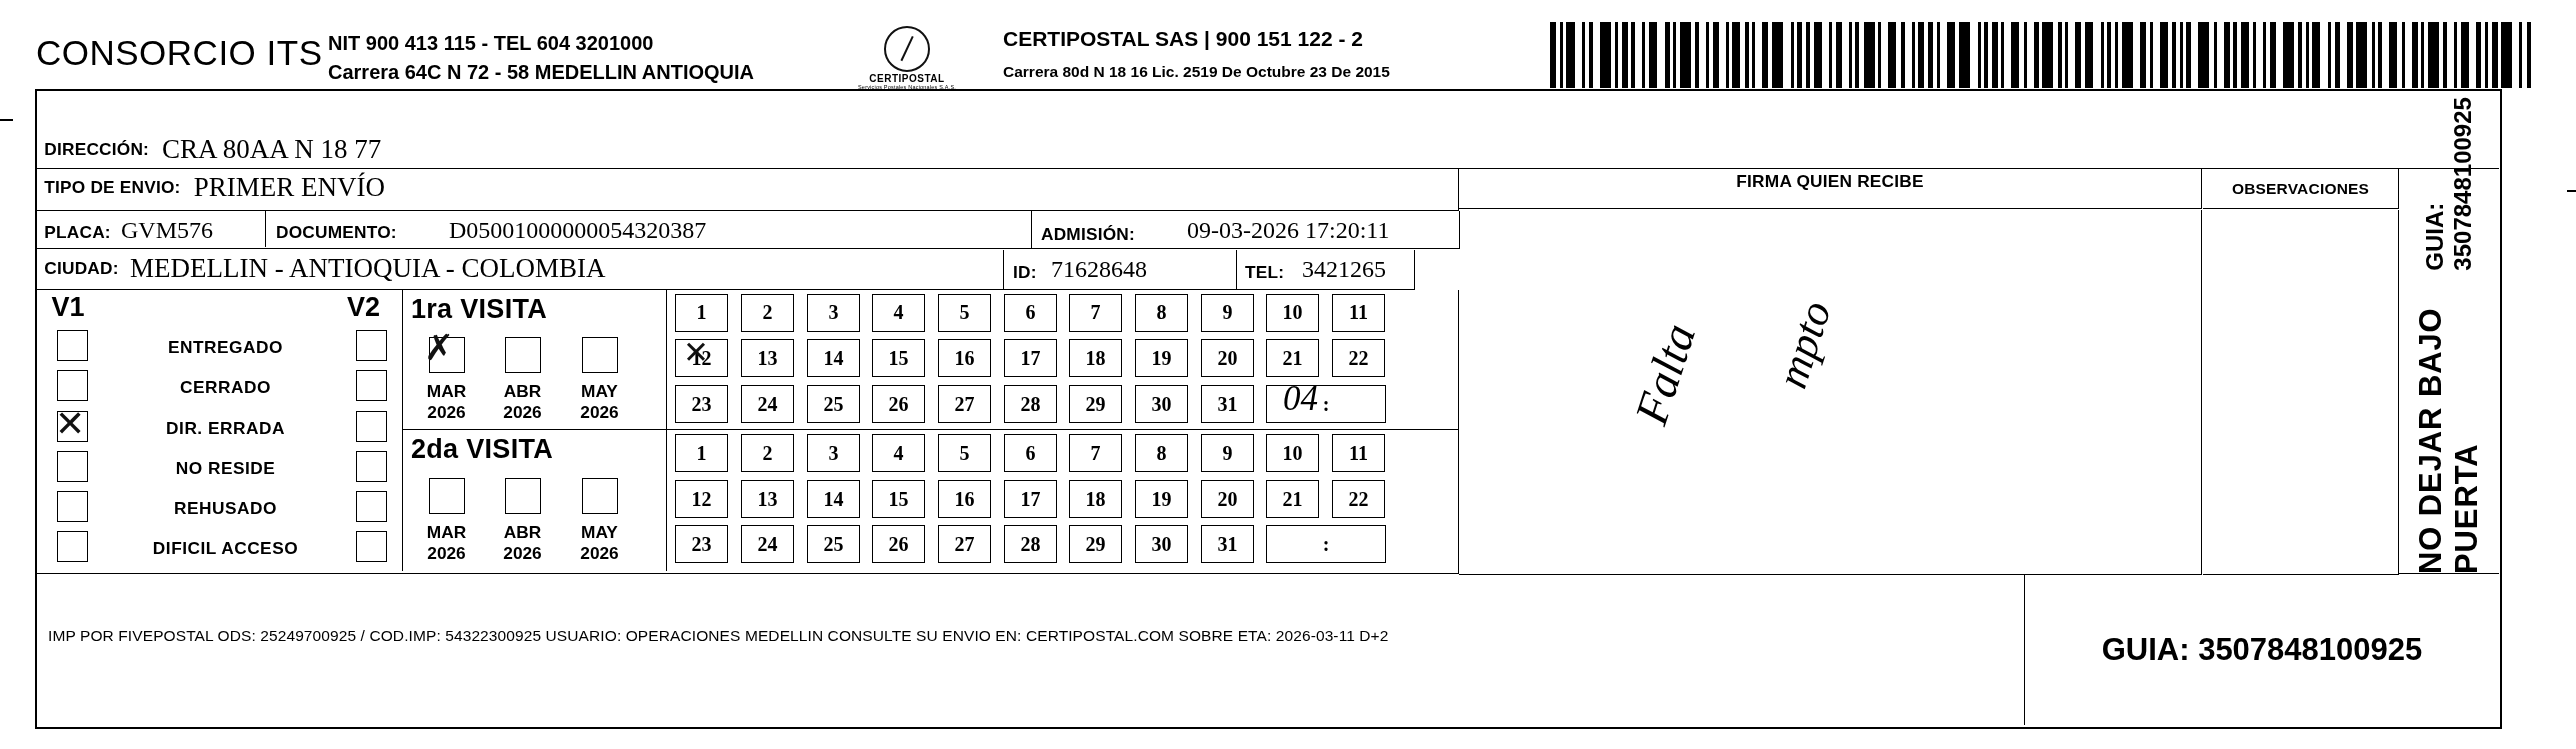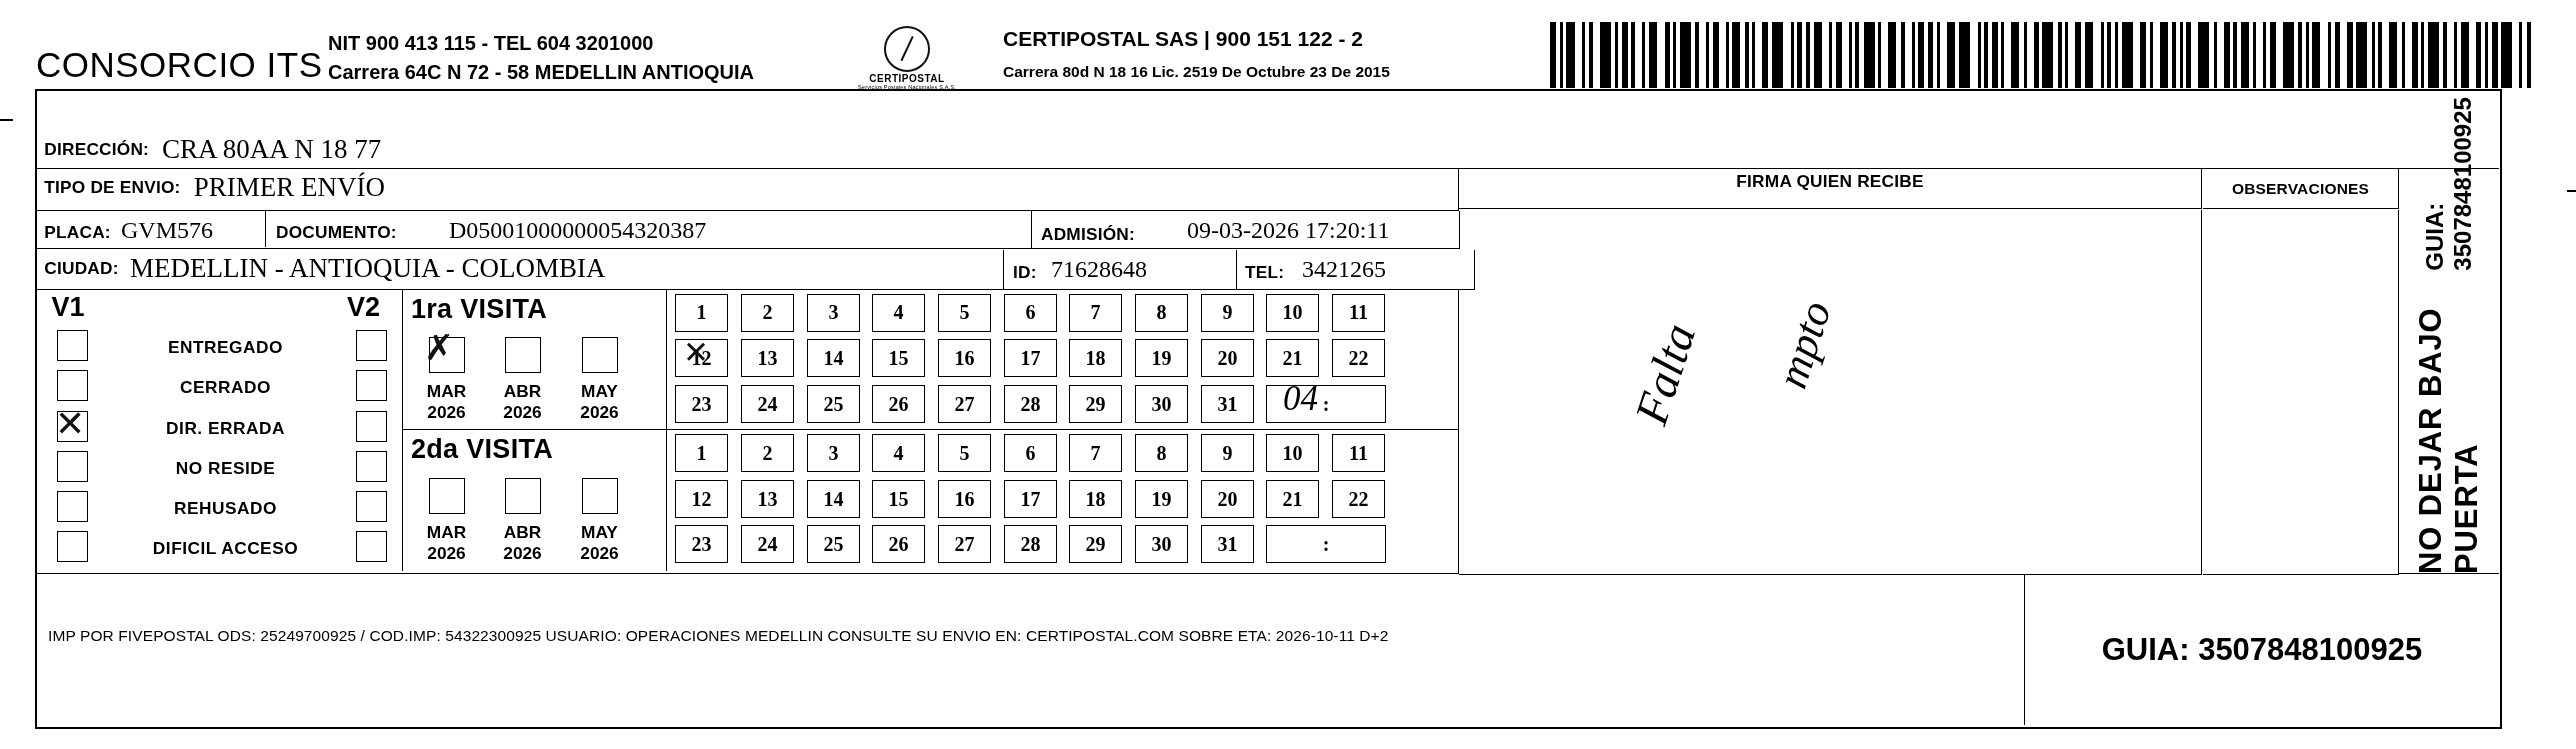--- a/index.html
+++ b/index.html
@@ -1,21 +1,21 @@
 <!DOCTYPE html>
 <html style="font-size:14.6px"><head>
 <meta charset="utf-8">
 <style>
   html,body{margin:0;padding:0;background:#ffffff;}
   body{font-family:"Liberation Sans", sans-serif;color:#000;}
   .page{position:relative;width:2576px;height:750px;background:#fff;overflow:hidden;}
 
   
   .header{position:absolute;left:36px;top:12.8px;width:2498px;height:73px;}
-  .company{position:absolute;left:0;top:20px;font-size:35px;letter-spacing:0.5px;margin-top:12px;}
+  .company{position:absolute;left:0;top:20px;font-size:35px;letter-spacing:0.5px;}
   .nit-block{position:absolute;left:292px;top:16.4px;font-size:20px;font-weight:bold;line-height:1.42;}
   .logo{position:absolute;left:821px;top:12.8px;width:100px;text-align:center;}
   .logo .ring{width:42px;height:42px;border-radius:50%;border:2.7px solid #111;margin:0 auto;position:relative;}
   .logo .ring:after{content:"";position:absolute;left:50%;top:7.3px;width:1.8px;height:27px;background:#111;transform:translateX(-50%) rotate(25deg);}
   .logo .logotext{font-size:10px;font-weight:bold;letter-spacing:0.5px;margin-top:1.8px;}
   .logo .logosub{font-size:5.5px;letter-spacing:0.2px;}
   .certi{position:absolute;left:967px;top:14.6px;font-size:21px;font-weight:bold;}
   .certi .sub{font-size:15.5px;font-weight:bold;margin-top:12px;}
 
   
@@ -36,21 +36,21 @@
   #r-nombre{top:0;width:2462px;height:40px;border-bottom:1.8px solid #000;}
   #r-direccion{top:40px;width:2462px;height:38px;border-bottom:1.8px solid #000;}
   .inlinelabel{display:inline-block;vertical-align:middle;}
 
   
   #r-tipo{top:78px;width:1422px;height:42px;border-bottom:1.8px solid #000;border-right:1.8px solid #000;}
   #r-placa{top:120px;width:994px;height:38px;border-bottom:1.8px solid #000;}
   #r-admision{top:120px;left:994px;width:429px;height:38px;border-bottom:1.8px solid #000;border-left:1.8px solid #000;border-right:1.8px solid #000;}
   #r-ciudad{top:159px;width:967px;height:40px;border-bottom:1.8px solid #000;border-right:1.8px solid #000;}
   #r-id{top:159px;left:967px;width:233px;height:40px;border-bottom:1.8px solid #000;border-right:1.8px solid #000;}
-  #r-tel{top:159px;left:1199px;width:239px;height:40px;border-bottom:1.8px solid #000;border-right:1.8px solid #000;}
+  #r-tel{top:159px;left:1199px;width:179px;height:40px;border-bottom:1.8px solid #000;border-right:1.8px solid #000;}
 
   
   #r-firma{top:78px;left:1422px;width:743px;height:40px;border-bottom:1.8px solid #000;border-right:1.8px solid #000;text-align:center;}
   #r-obs{top:78px;left:2166px;width:196px;height:40px;border-bottom:1.8px solid #000;border-right:1.8px solid #000;text-align:center;}
   #firma-area{top:119px;left:1422px;width:743px;height:365px;border-right:1.8px solid #000;border-bottom:1.8px solid #000;}
   #obs-area{top:119px;left:2166px;width:196px;height:365px;border-right:1.8px solid #000;border-bottom:1.8px solid #000;}
 
   
   #vert{top:0;left:2362px;width:100px;height:483px;border-bottom:1.8px solid #000;}
   .vtext{position:absolute;left:0;top:0;width:483px;height:100px;transform:rotate(-90deg);transform-origin:0 0;transform-box:border-box;
@@ -445,21 +445,21 @@
           <div class="daycell" style="left: 901px; top: 235px;">27</div>
           <div class="daycell" style="left: 967px; top: 235px;">28</div>
           <div class="daycell" style="left: 1032px; top: 235px;">29</div>
           <div class="daycell" style="left: 1098px; top: 235px;">30</div>
           <div class="daycell" style="left: 1164px; top: 235px;">31</div>
           <div class="daycell daywide" style="left: 1229px; top: 235px;">:</div>
         </div>
     </div>
 
     <div class="row" id="foot">
-      <div class="foot2">IMP POR FIVEPOSTAL ODS: 25249700925 / COD.IMP: 54322300925 USUARIO: OPERACIONES MEDELLIN CONSULTE SU ENVIO EN: CERTIPOSTAL.COM SOBRE ETA: 2026-10-11 D+2</div>
+      <div class="foot2">IMP POR FIVEPOSTAL ODS: 25249700925 / COD.IMP: 54322300925 USUARIO: OPERACIONES MEDELLIN CONSULTE SU ENVIO EN: CERTIPOSTAL.COM SOBRE ETA: 2026-03-11 D+2</div>
     </div>
     <div class="row" id="guia">
       <span class="guia-txt">GUIA: 3507848100925</span>
     </div>
   </div>
 
   <div class="edge-tick" style="left:0;top:119px;width:12.8px;height:1.8px;"></div>
   <div class="edge-tick" style="left:2567px;top:190px;width:9px;height:1.8px;"></div>
 </div>
 

